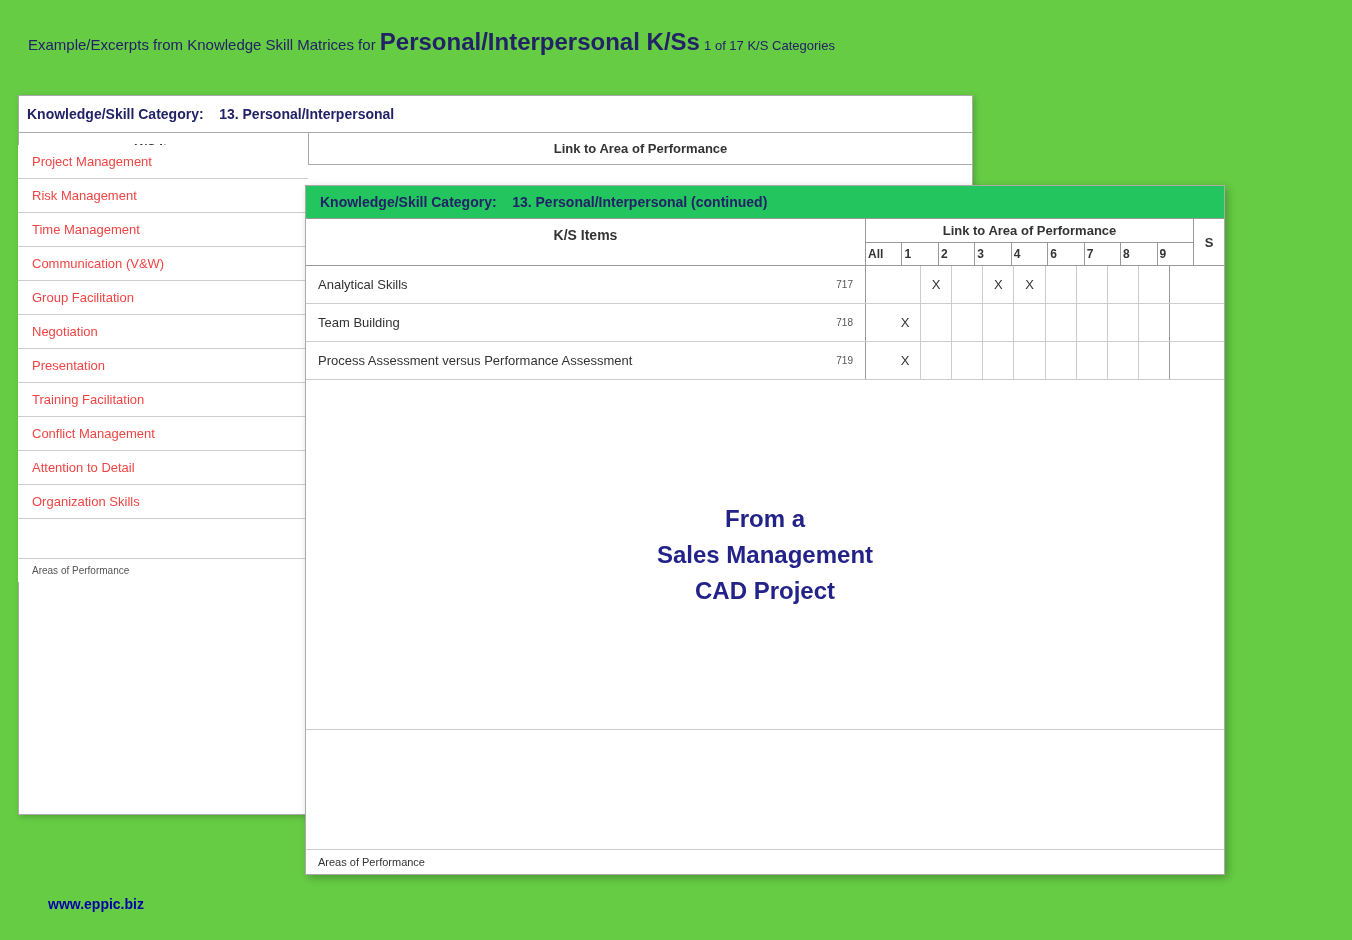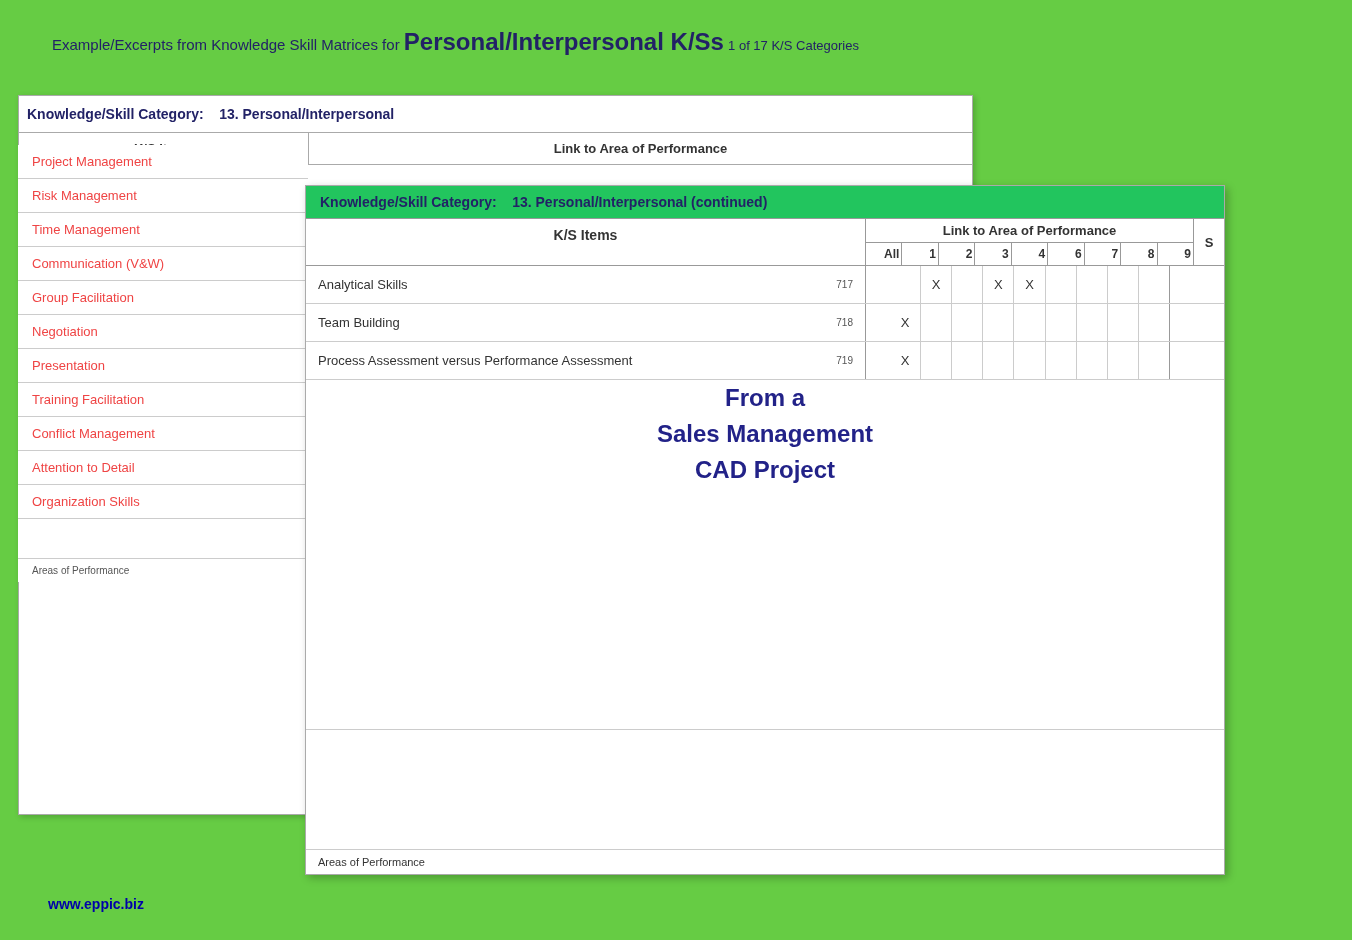--- a/index.html
+++ b/index.html
@@ -11,21 +11,20 @@
       overflow: hidden;
       position: relative;
     }
 
     .header-text {
       position: absolute;
       top: 28px;
       left: 28px;
       font-size: 15px;
       color: #222266;
-      margin-left: 24px;
     }
     .header-text .bold-large {
       font-size: 24px;
       font-weight: bold;
       color: #222266;
     }
     .header-text .small-suffix {
       font-size: 13px;
       font-weight: normal;
       color: #222266;
@@ -132,21 +131,21 @@
       padding: 4px 0;
       border-bottom: 1.5px solid #999;
     }
 
     .col-link-numbers {
       display: flex;
     }
 
     .col-num {
       flex: 1;
-      text-align: right;
+      text-align: left;
       font-size: 12px;
       font-weight: bold;
       color: #333;
       padding: 4px 2px;
       border-right: 1px solid #999;
     }
     .col-num:last-child {
       border-right: none;
     }
 
@@ -211,21 +210,21 @@
     }
 
     .cell-s {
       width: 30px;
       min-width: 30px;
     }
 
     
     .content-area {
       display: flex;
-      align-items: flex-start;
+      align-items: center;
       justify-content: center;
       height: 350px;
       border-bottom: 1px solid #ccc;
     }
 
     .content-text {
       text-align: center;
       font-size: 24px;
       font-weight: bold;
       color: #222288;

